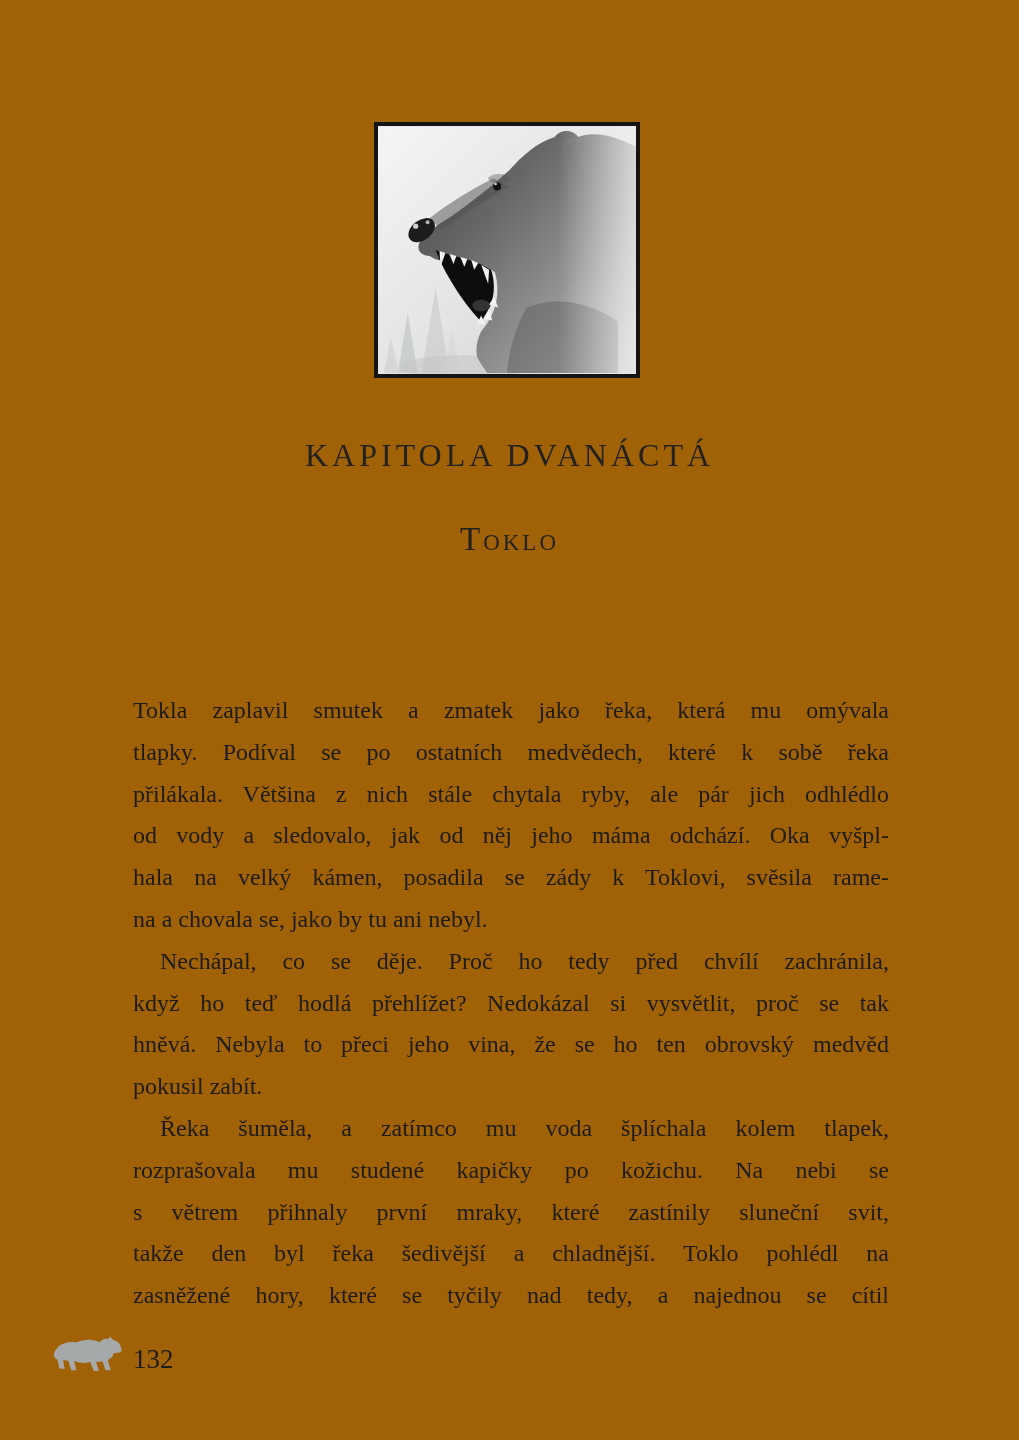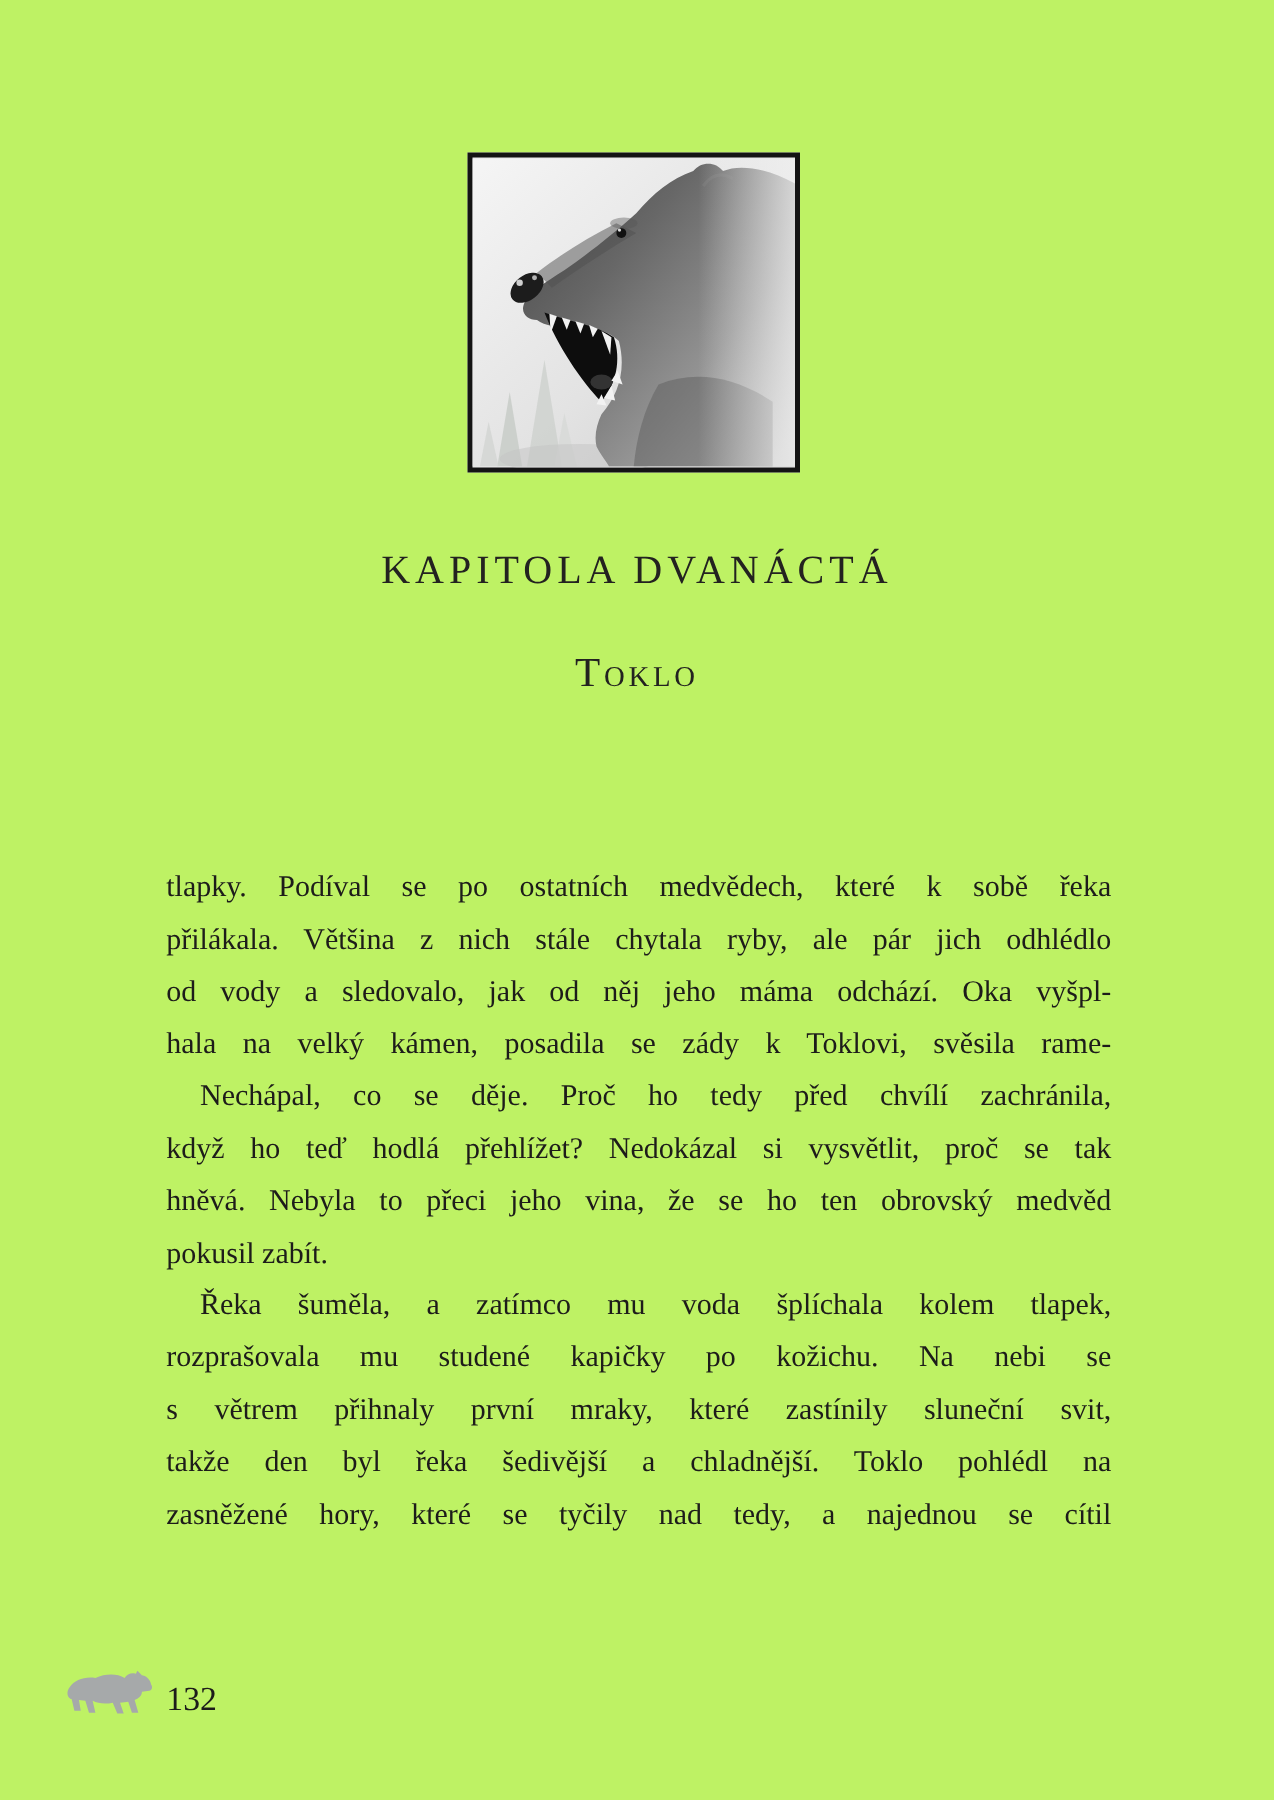--- a/index.html
+++ b/index.html
@@ -1,19 +1,19 @@
 <!DOCTYPE html>
 <html><head>
 <meta charset="utf-8">
 <style>
   html,body { margin:0; padding:0; background:#ffffff; }
   .page {
     position:relative;
     width:1019px; height:1440px;
-    background:#bef264;
+    background:#a16207;
     color:#1d1c1a;
     font-family:"Liberation Serif","DejaVu Serif",serif;
     overflow:hidden;
   }
   .illustration-frame {
     position:absolute; left:374px; top:122px;
     width:258px; height:248px;
     border:4px solid #141414;
     background:#e9e9e9;
   }
@@ -127,24 +127,26 @@
 
       <rect width="260" height="248" fill="url(#fadeR)"></rect>
     </svg>
   </div>
 
   <h1 class="chapter-heading">KAPITOLA DVANÁCTÁ</h1>
 
   <h2 class="chapter-subtitle">Toklo</h2>
 
   <div class="body-text">
+    <div class="line">Tokla zaplavil smutek a zmatek jako řeka, která mu omývala</div>
     <div class="line">tlapky. Podíval se po ostatních medvědech, které k sobě řeka</div>
     <div class="line">přilákala. Většina z nich stále chytala ryby, ale pár jich odhlédlo</div>
     <div class="line">od vody a sledovalo, jak od něj jeho máma odchází. Oka vyšpl-</div>
     <div class="line">hala na velký kámen, posadila se zády k Toklovi, svěsila rame-</div>
+    <div class="line last">na a chovala se, jako by tu ani nebyl.</div>
 
     <div class="line indent">Nechápal, co se děje. Proč ho tedy před chvílí zachránila,</div>
     <div class="line">když ho teď hodlá přehlížet? Nedokázal si vysvětlit, proč se tak</div>
     <div class="line">hněvá. Nebyla to přeci jeho vina, že se ho ten obrovský medvěd</div>
     <div class="line last">pokusil zabít.</div>
 
     <div class="line indent">Řeka šuměla, a zatímco mu voda šplíchala kolem tlapek,</div>
     <div class="line">rozprašovala mu studené kapičky po kožichu. Na nebi se</div>
     <div class="line">s větrem přihnaly první mraky, které zastínily sluneční svit,</div>
     <div class="line">takže den byl řeka šedivější a chladnější. Toklo pohlédl na</div>

